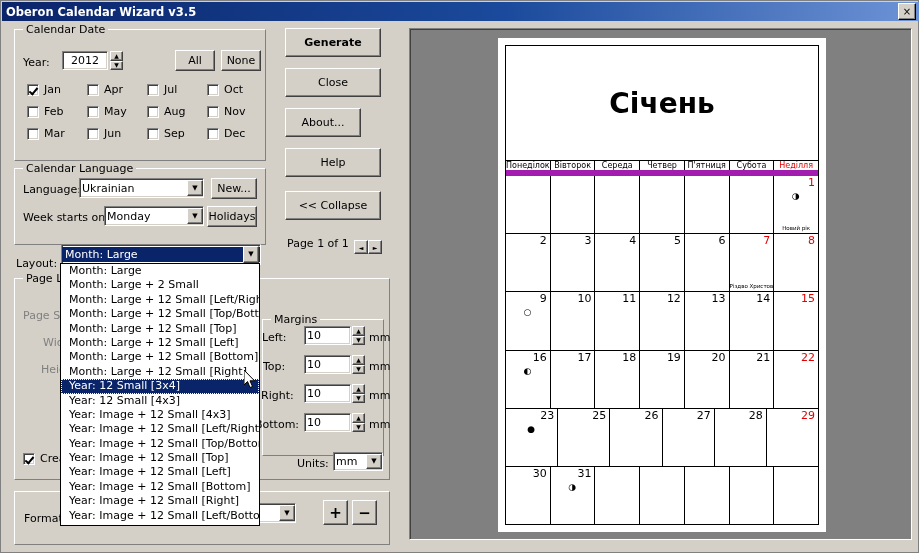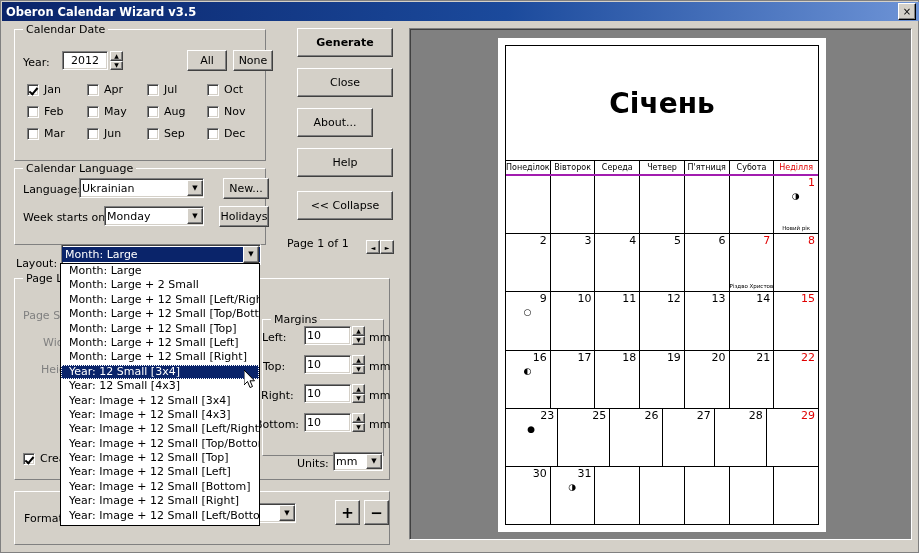--- a/index.html
+++ b/index.html
@@ -55,21 +55,21 @@
     font-size:11px;color:#000;display:flex;align-items:center;padding-left:2px;
     overflow:hidden;white-space:nowrap;
   }
 
   
   .btn{
     position:absolute;box-sizing:border-box;background:#d4d0c8;
     border:1px solid #fff;border-right-color:#404040;border-bottom-color:#404040;
     box-shadow:inset -1px -1px 0 #808080;
     display:flex;align-items:center;justify-content:center;
-    font-size:11px;color:#000;cursor:default;white-space:nowrap;margin-left:12px;
+    font-size:11px;color:#000;cursor:default;white-space:nowrap;
   }
   .btn.bold{font-weight:bold;}
 
   
   .spin{position:absolute;width:13px;box-sizing:border-box;display:flex;flex-direction:column;}
   .spin div{
     flex:1;background:#d4d0c8;box-sizing:border-box;
     border:1px solid #fff;border-right-color:#404040;border-bottom-color:#404040;
     box-shadow:inset -1px -1px 0 #808080;
     display:flex;align-items:center;justify-content:center;
@@ -123,21 +123,21 @@
   .page{position:absolute;left:88px;top:9px;width:328px;height:494px;background:#fff;}
   .cal{
     position:absolute;left:7px;top:7px;right:7px;bottom:7px;
     border:1px solid #000;box-sizing:border-box;display:flex;flex-direction:column;
   }
   .cal-title{
     height:115px;display:flex;align-items:center;justify-content:center;
     border-bottom:1px solid #000;box-sizing:border-box;
   }
   .cal-title span{font-size:28px;font-weight:bold;color:#000;font-family:"DejaVu Sans",sans-serif;}
-  .cal-head{display:flex;height:15px;border-bottom:2px solid #a21caf;box-sizing:border-box;}
+  .cal-head{display:flex;height:15px;border-bottom:6px solid #a21caf;box-sizing:border-box;}
   .cal-head div{
     flex:1;border-right:1px solid #000;box-sizing:border-box;
     display:flex;align-items:center;justify-content:center;
     font-size:8px;color:#000;overflow:hidden;white-space:nowrap;
   }
   .cal-head div:last-child{border-right:none;}
   .cal-head div.sun{color:#e00000;}
   .cal-row{display:flex;flex:1;border-bottom:1px solid #000;box-sizing:border-box;}
   .cal-row:last-child{border-bottom:none;}
   .cal-cell{
@@ -355,24 +355,24 @@
 
   </div>
 
   <div class="ddlist">
     <div class="it">Month: Large</div>
     <div class="it">Month: Large + 2 Small</div>
     <div class="it">Month: Large + 12 Small [Left/Right]</div>
     <div class="it">Month: Large + 12 Small [Top/Bottom]</div>
     <div class="it">Month: Large + 12 Small [Top]</div>
     <div class="it">Month: Large + 12 Small [Left]</div>
+    <div class="it">Month: Large + 12 Small [Bottom]</div>
     <div class="it">Month: Large + 12 Small [Right]</div>
     <div class="it sel">Year: 12 Small [3x4]</div>
     <div class="it">Year: 12 Small [4x3]</div>
-    <div class="it">Year: Image + 12 Small [3x4]</div>
     <div class="it">Year: Image + 12 Small [4x3]</div>
     <div class="it">Year: Image + 12 Small [Left/Right]</div>
     <div class="it">Year: Image + 12 Small [Top/Bottom]</div>
     <div class="it">Year: Image + 12 Small [Top]</div>
     <div class="it">Year: Image + 12 Small [Left]</div>
     <div class="it">Year: Image + 12 Small [Bottom]</div>
     <div class="it">Year: Image + 12 Small [Right]</div>
     <div class="it">Year: Image + 12 Small [Left/Bottom]</div>
 
   </div>

